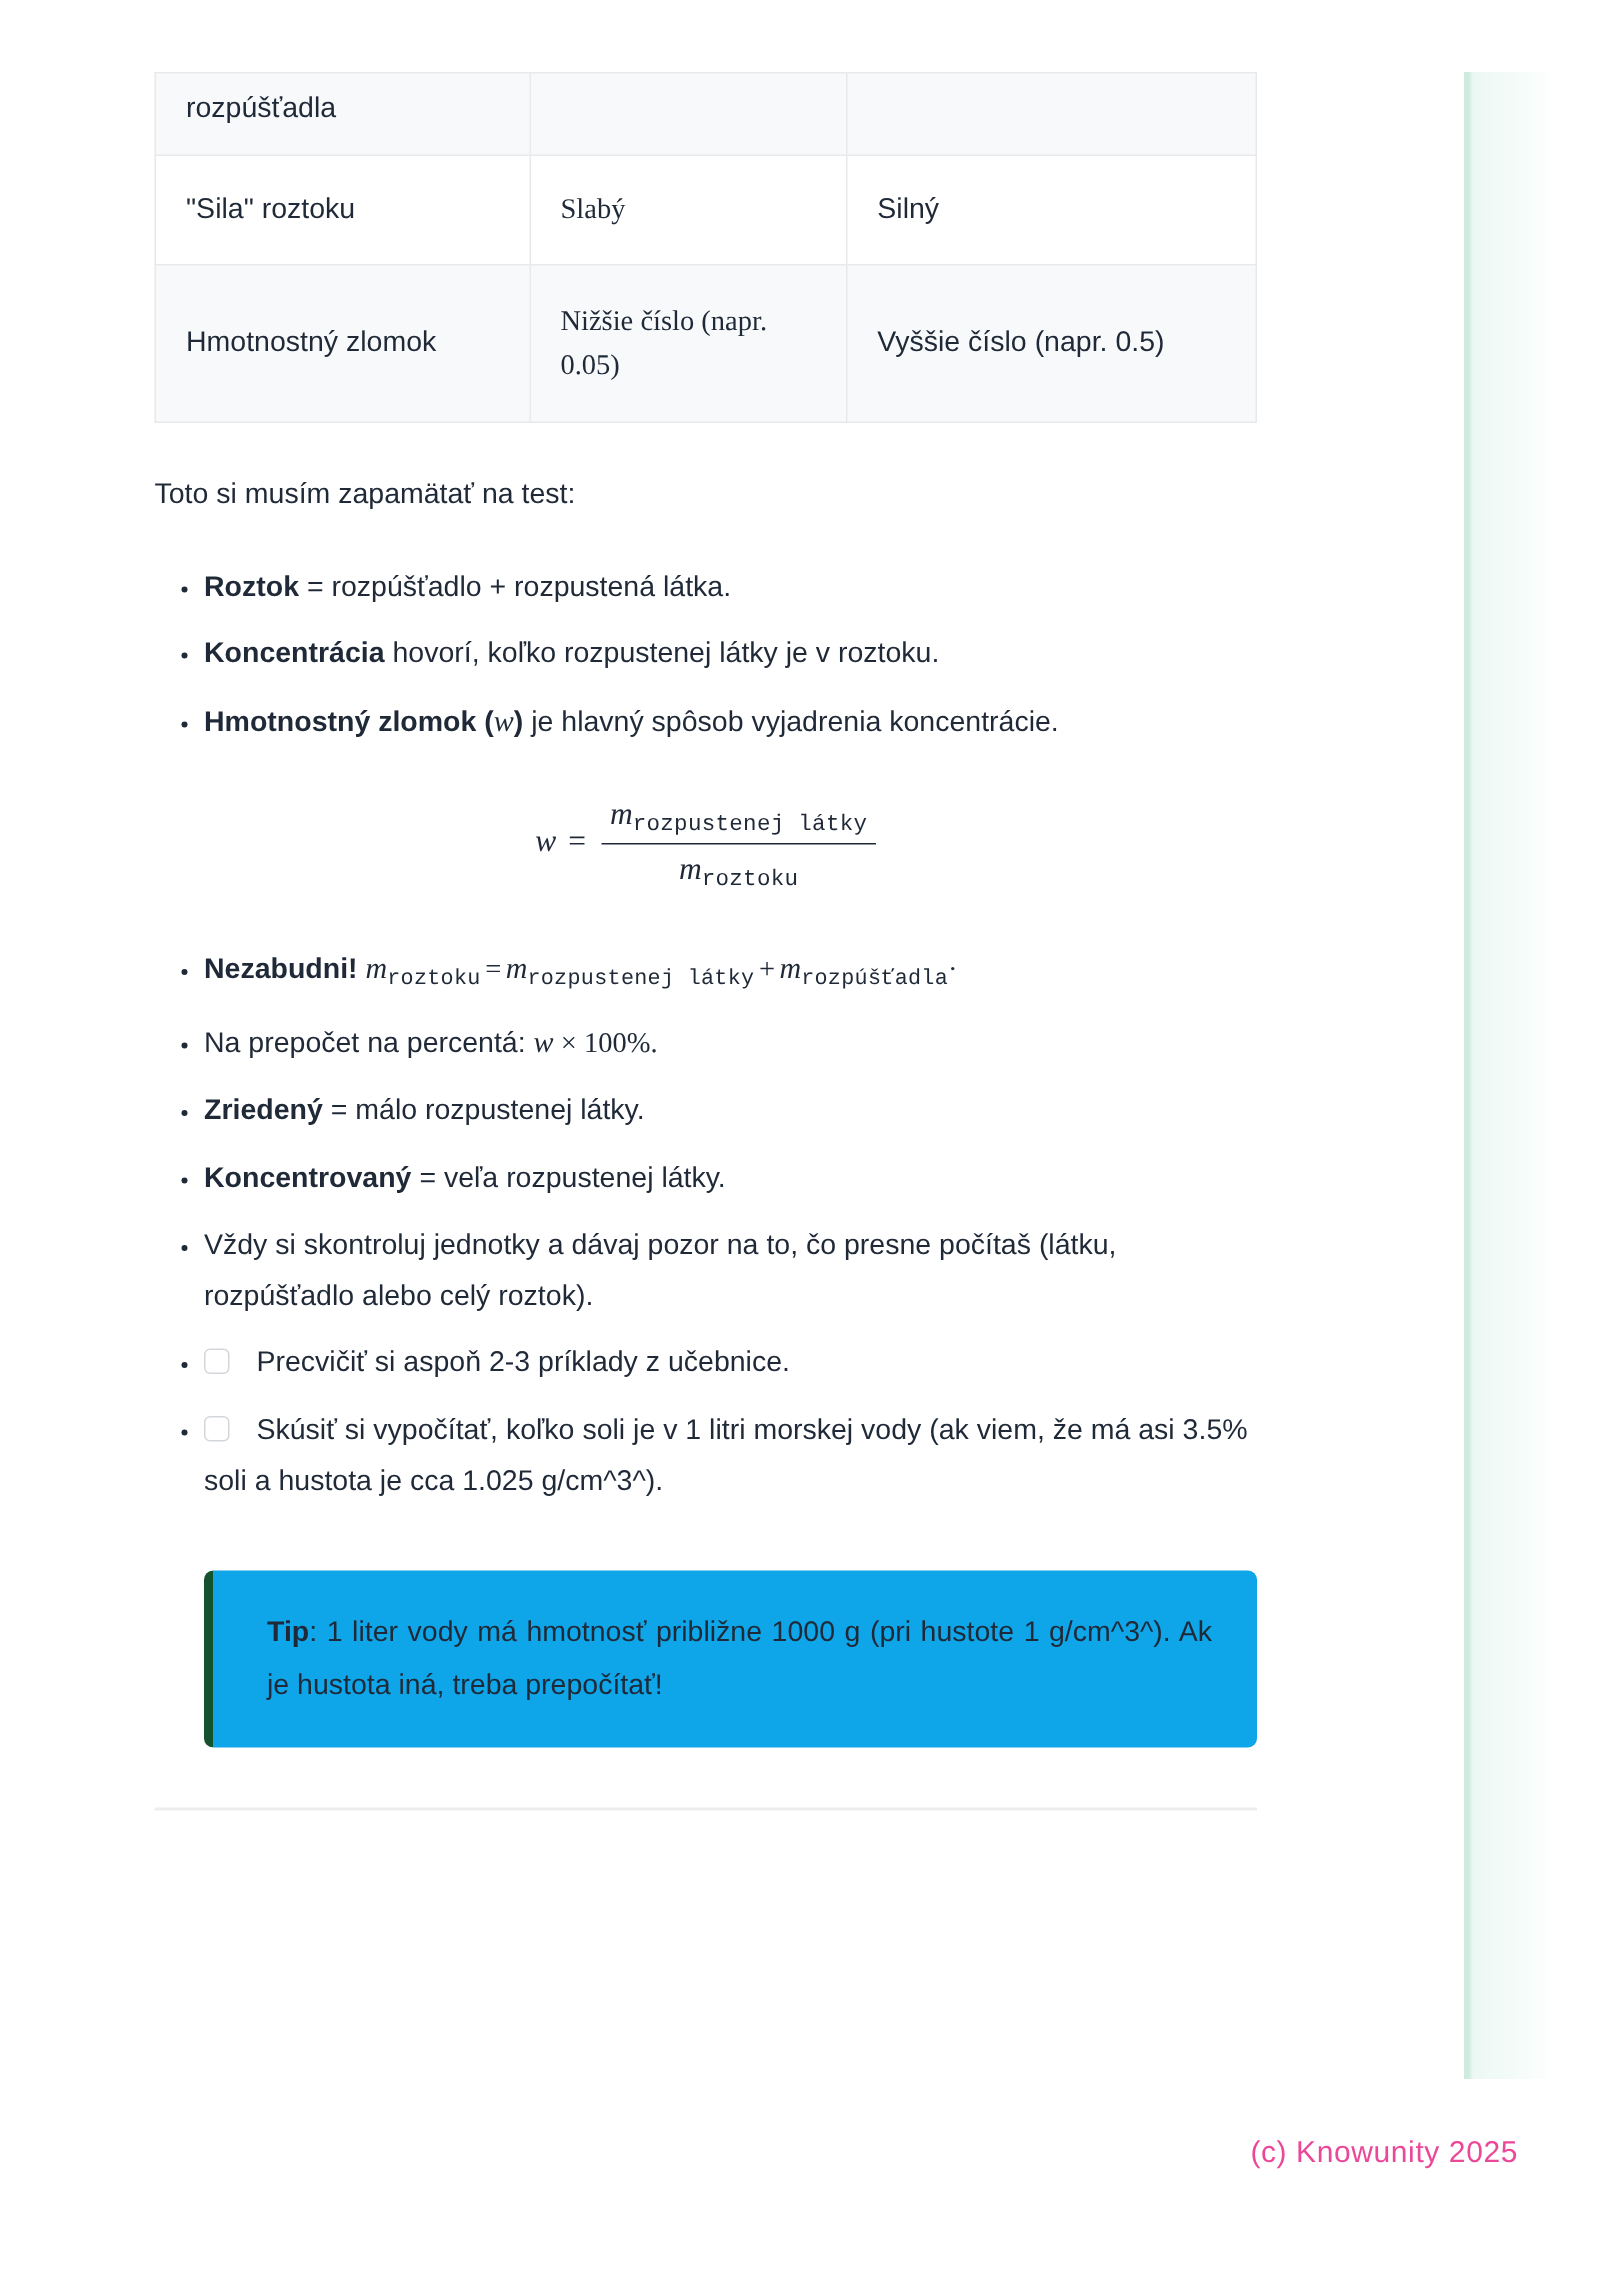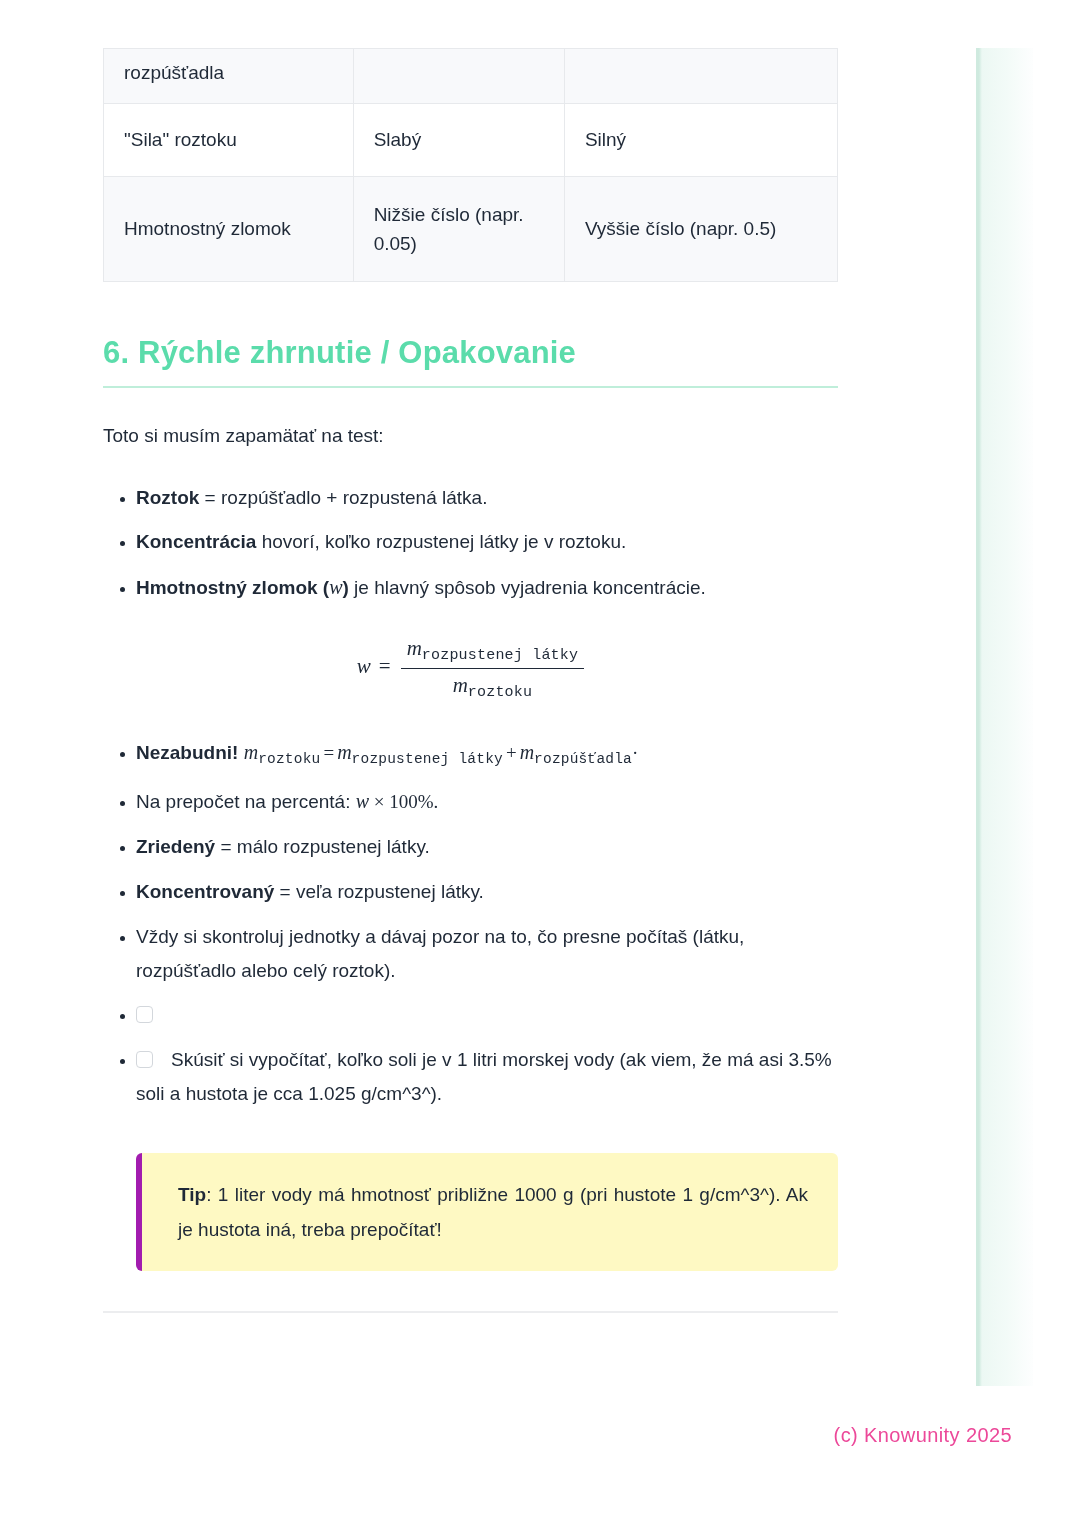--- a/index.html
+++ b/index.html
@@ -30,21 +30,21 @@
     color: #1f2937;
   }
   table.cmp td {
     border: 1px solid #e7e9ec;
     padding: 10px 20px;
     vertical-align: middle;
     line-height: 1.55;
   }
   table.cmp tr.alt td { background: #f8f9fb; }
   table.cmp td.c1 { width: 234px; }
-  table.cmp td.c2 { width: 198px; }
+  table.cmp td.c2 { width: 198px; font-family: Liberation Serif, serif; }
   table.cmp td.c3 { width: 256px; }
   tr.row-partial td { height: 55px; vertical-align: top; padding-top: 9px; }
   tr.row-sila td { height: 73px; }
   tr.row-zlomok td { height: 105px; }
   tr.row-percenta td { height: 70px; }
   
   h2.section {
     margin-top: 53px;
     font-size: 31px;
     font-weight: bold;
@@ -112,22 +112,22 @@
     width: 17px; height: 17px;
     border: 1.5px solid #d3d7dc;
     border-radius: 4px;
     background: #ffffff;
     vertical-align: -2px;
     margin-right: 18px;
   }
   
   .tip {
     margin: 42px 0 0 33px;
-    background: #fef9c3;
-    border-left: 6px solid #a21caf;
+    background: #0ea5e9;
+    border-left: 6px solid #14532d;
     border-radius: 6px;
     padding: 24px 30px 24px 36px;
     font-size: 19px;
     line-height: 1.85;
     text-align: justify;
   }
   
   .divider {
     margin-top: 40px;
     border: none;
@@ -163,41 +163,40 @@
         <td class="c3">Silný</td>
       </tr>
       <tr class="row-zlomok alt">
         <td class="c1">Hmotnostný zlomok</td>
         <td class="c2">Nižšie číslo (napr. 0.05)</td>
         <td class="c3">Vyššie číslo (napr. 0.5)</td>
       </tr>
     </tbody>
   </table>
 
-  <h2 class="section">6. Rýchle zhrnutie / Opakovanie</h2>
 
   <p class="intro">Toto si musím zapamätať na test:</p>
 
   <ul class="summary">
     <li><span class="b">Roztok</span><span> = rozpúšťadlo + rozpustená látka.</span></li>
     <li><span class="b">Koncentrácia</span><span> hovorí, koľko rozpustenej látky je v roztoku.</span></li>
     <li><span class="b">Hmotnostný zlomok (</span><span class="math-var">w</span><span class="b">)</span><span> je hlavný spôsob vyjadrenia koncentrácie.</span></li>
   </ul>
 
   <div class="formula">
     <span class="lhs">w</span><span class="eq">=</span><span class="frac"><span class="num"><span class="math-var">m</span><span class="math-sub">rozpustenej látky</span></span><span class="den"><span class="math-var">m</span><span class="math-sub">roztoku</span></span></span>
   </div>
 
   <ul class="summary second">
     <li><span class="b">Nezabudni!</span><span> </span><span class="math-var">m</span><span class="math-sub">roztoku</span><span class="math-op">=</span><span class="math-var">m</span><span class="math-sub">rozpustenej látky</span><span class="math-op">+</span><span class="math-var">m</span><span class="math-sub">rozpúšťadla</span><span class="math">·</span></li>
     <li><span>Na prepočet na percentá: </span><span class="math-var">w</span><span class="math"> × 100%.</span></li>
     <li><span class="b">Zriedený</span><span> = málo rozpustenej látky.</span></li>
     <li><span class="b">Koncentrovaný</span><span> = veľa rozpustenej látky.</span></li>
     <li><span>Vždy si skontroluj jednotky a dávaj pozor na to, čo presne počítaš (látku, rozpúšťadlo alebo celý roztok).</span></li>
-    <li><span class="checkbox"></span></li>
+    <li><span class="checkbox"></span><span>Precvičiť si aspoň 2-3 príklady z učebnice.</span></li>
     <li><span class="checkbox"></span><span>Skúsiť si vypočítať, koľko soli je v 1 litri morskej vody (ak viem, že má asi 3.5% soli a hustota je cca 1.025 g/cm^3^).</span></li>
   </ul>
 
   <div class="tip">
     <span class="b">Tip</span><span>: 1 liter vody má hmotnosť približne 1000 g (pri hustote 1 g/cm^3^). Ak je hustota iná, treba prepočítať!</span>
   </div>
 
   <hr class="divider">
 
 </div>

